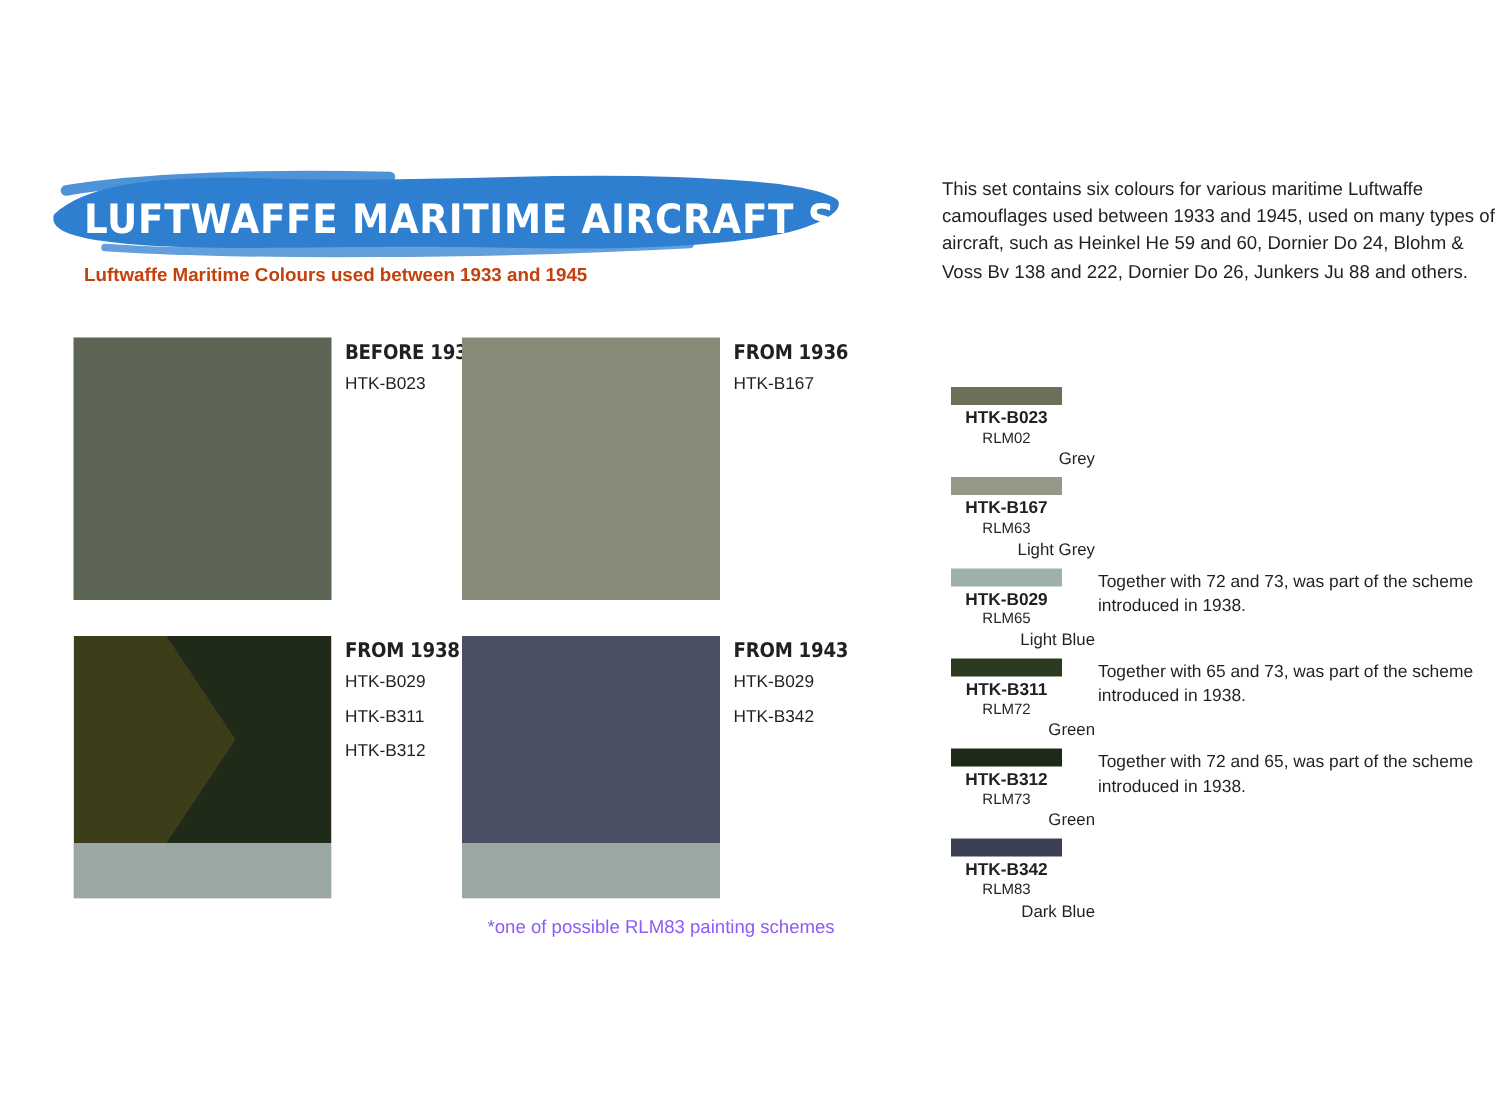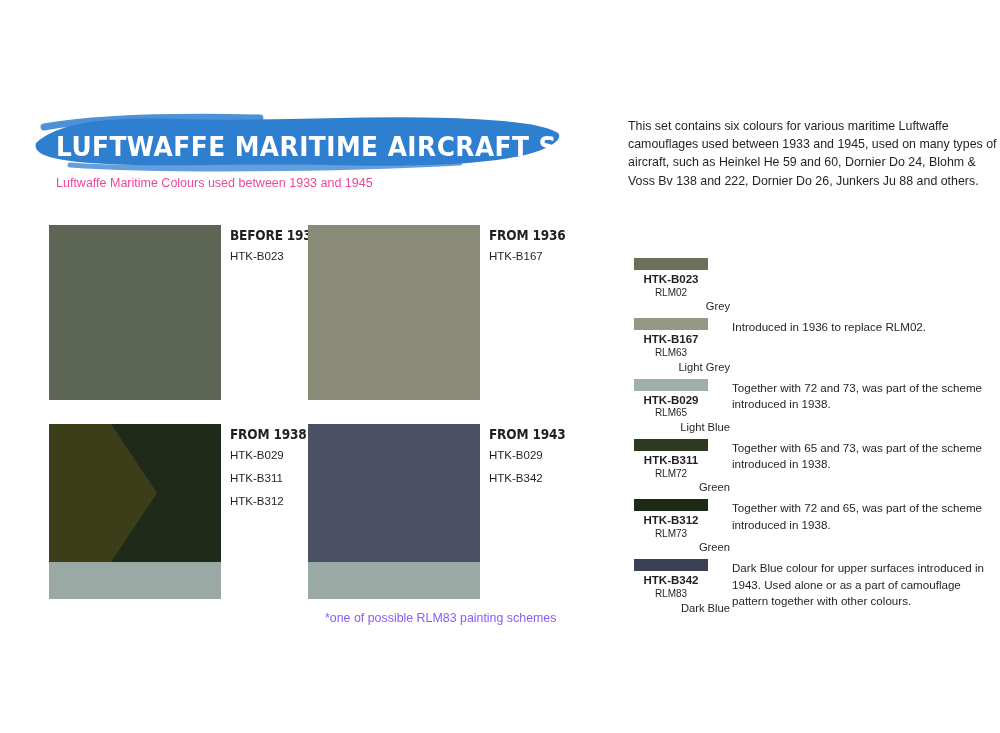--- a/index.html
+++ b/index.html
@@ -37,22 +37,22 @@
     color: #ffffff;
     transform: scaleX(0.92);
     transform-origin: left center;
     white-space: nowrap;
   }
   .subtitle {
     position: absolute;
     left: 56px;
     top: 176px;
     font-size: 12.5px;
-    font-weight: normal;
-    color: #ec4899;
+    font-weight: bold;
+    color: #c2410c;
     white-space: nowrap;
   }
 
   
   .intro {
     position: absolute;
     left: 628px;
     top: 117px;
     width: 378px;
     font-size: 12.4px;
@@ -242,21 +242,20 @@
     </div>
   </div>
 
   <div class="legend-item">
     <div class="legend-left">
       <span class="legend-chip" id="chip1" style="background: rgb(151, 151, 135);"></span>
       <div class="legend-code">HTK-B167</div>
       <div class="legend-rlm">RLM63</div>
       <div class="legend-name">Light Grey</div>
     </div>
-    <div class="legend-desc">Introduced in 1936 to replace RLM02.</div>
   </div>
 
   <div class="legend-item">
     <div class="legend-left">
       <span class="legend-chip" id="chip2" style="background: rgb(159, 176, 171);"></span>
       <div class="legend-code">HTK-B029</div>
       <div class="legend-rlm">RLM65</div>
       <div class="legend-name">Light Blue</div>
     </div>
     <div class="legend-desc">Together with 72 and 73, was part of the scheme introduced in 1938.</div>
@@ -282,16 +281,15 @@
     <div class="legend-desc">Together with 72 and 65, was part of the scheme introduced in 1938.</div>
   </div>
 
   <div class="legend-item">
     <div class="legend-left">
       <span class="legend-chip" id="chip5" style="background: rgb(59, 64, 84);"></span>
       <div class="legend-code">HTK-B342</div>
       <div class="legend-rlm">RLM83</div>
       <div class="legend-name">Dark Blue</div>
     </div>
-    <div class="legend-desc">Dark Blue colour for upper surfaces introduced in 1943. Used alone or as a part of camouflage pattern together with other colours.</div>
   </div>
 
 </div>
 
 </body></html>

